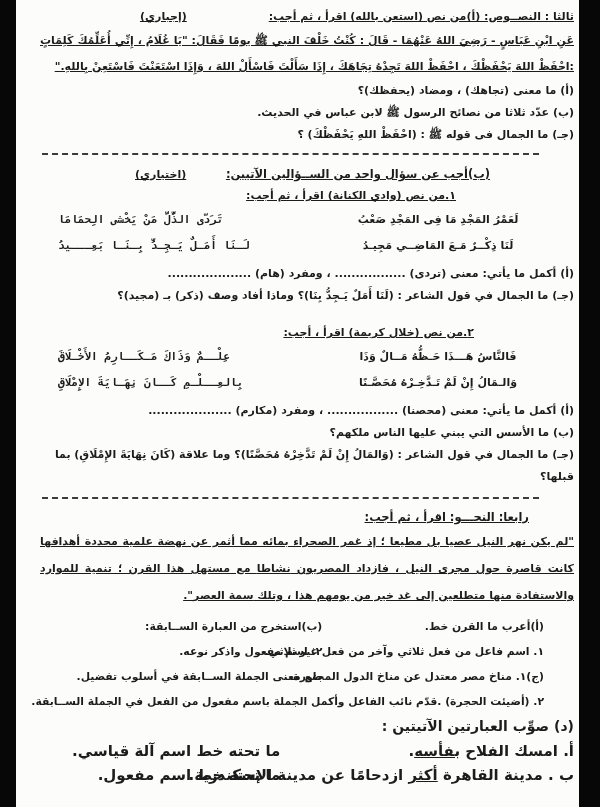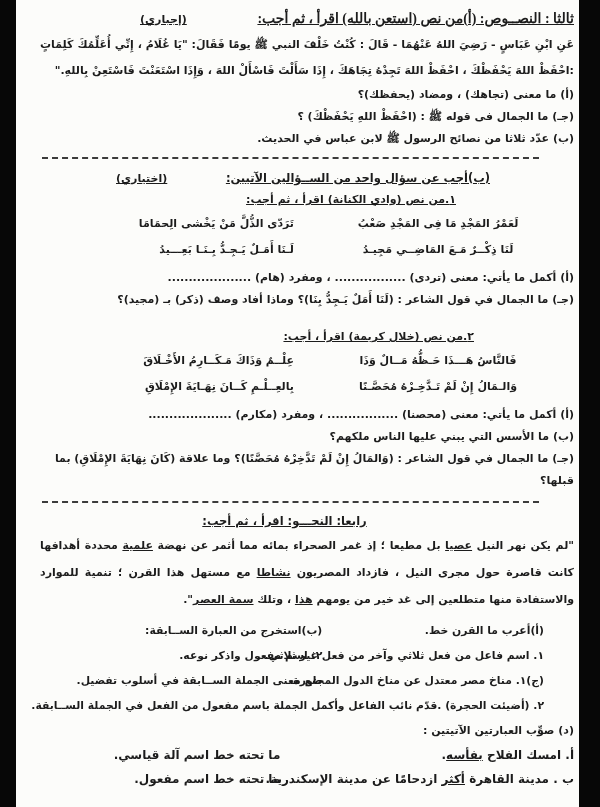--- a/index.html
+++ b/index.html
@@ -6,64 +6,64 @@
   .page{
     position:relative;width:600px;height:807px;margin:0 auto;
     background:#fcfcfa;overflow:hidden;direction:rtl;
     font-family:"DejaVu Sans",sans-serif;color:#1c1c1c;font-weight:700;
   }
   .edge{position:absolute;top:0;height:100%;background:#070707;z-index:5;}
   .edge.left{left:0;width:16px;}
   .edge.right{right:0;width:21px;}
   .content{position:absolute;top:10px;right:26px;left:40px;z-index:1;}
   .row{display:flex;justify-content:space-between;align-items:baseline;}
-  .hd{font-size:14px;text-decoration:underline;font-family:Liberation Serif, serif;}
+  .hd{font-size:11px;text-decoration:underline;}
   .tag{font-size:11px;text-decoration:underline;margin-left:100px;white-space:nowrap;}
-  .tag2{font-size:11px;text-decoration:underline;margin-left:76px;white-space:nowrap;}
-  .para{font-size:11px;line-height:26px;text-align:justify;margin:5px 0 0 0;}
+  .tag2{font-size:11px;text-decoration:underline;margin-left:95px;white-space:nowrap;}
+  .para{font-size:11px;line-height:26px;text-align:justify;margin:5px 0 0 0;text-decoration:underline;}
   .q-line{font-size:11px;line-height:22px;}
   .divider{border-top:2px dashed #3b3b3b;margin:7px 35px 0 2px;height:0;}
   .choice-row{margin-top:12px;}
   .choice-hd{font-size:11.5px;text-decoration:underline;margin-right:84px;white-space:nowrap;}
   .sub-title{font-size:11px;text-decoration:underline;margin:8px 118px 0 0;}
   .poem{margin-top:5px;}
   .poem-row{display:flex;justify-content:center;gap:26px;line-height:26px;font-size:11px;}
   .hemi{width:236px;white-space:nowrap;overflow:hidden;}
   .hemi.r{text-align:center;}
-  .hemi.l{text-align:right;}
-  .sec4-title{font-size:11.5px;text-decoration:underline;margin:11px 45px 0 0;text-align:center;}
+  .hemi.l{text-align:left;font-family:Liberation Mono, monospace;}
+  .sec4-title{font-size:11.5px;text-decoration:underline;margin:11px 45px 0 0;}
   .passage{line-height:27px;margin-top:4px;}
   .useg{text-decoration:underline;}
   .grid{display:grid;grid-template-columns:44% 56%;padding-left:0;margin:5px 30px 0 0;}
   .grid .cell{font-size:10.8px;line-height:25px;white-space:nowrap;overflow:visible;}
   .flexrow{display:flex;justify-content:space-between;margin:0 30px 0 0;}
   .flexrow .cell{font-size:10.8px;line-height:25px;white-space:nowrap;}
-  .d-header{font-size:11px;line-height:25px;}
+  .d-header{font-size:14px;line-height:25px;}
   .d-grid{display:grid;grid-template-columns:55% 45%;}
-  .d-grid .cell{font-size:12px;line-height:24px;white-space:nowrap;}
+  .d-grid .cell{font-size:15px;line-height:24px;white-space:nowrap;}
 </style>
 </head>
 <body>
 
 <div class="page">
   <div class="edge left"></div>
   <div class="edge right"></div>
 
   <div class="content">
 
     <div class="row">
       <span class="hd">ثالثا : النصــوص: (أ)من نص (استعن بالله) اقرأ ، ثم أجب:</span>
       <span class="tag">(إجباري)</span>
     </div>
 
     <p class="para">عَنِ ابْنِ عَبَاسٍ - رَضِيَ اللهُ عَنْهُمَا - قَالَ : كُنْتُ خَلْفَ النبي ﷺ يومًا فَقَالَ: "يَا غُلَامُ ، إِنِّي أُعَلِّمُكَ كَلِمَاتٍ :احْفَظْ اللهَ يَحْفَظْكَ ، احْفَظْ اللهَ تَجِدْهُ تِجَاهَكَ ، إِذَا سَأَلْتَ فَاسْأَلْ اللهَ ، وَإِذَا اسْتَعَنْتَ فَاسْتَعِنْ بِاللهِ."</p>
 
     <div class="q-line">(أ) ما معنى (تجاهك) ، ومضاد (يحفظك)؟</div>
+    <div class="q-line">(ب) عدّد ثلاثا من نصائح الرسول ﷺ لابن عباس في الحديث.</div>
     <div class="q-line">(جـ) ما الجمال فى قوله ﷺ : (احْفَظْ اللهِ يَحْفَظْكَ) ؟</div>
-    <div class="q-line">(ب) عدّد ثلاثا من نصائح الرسول ﷺ لابن عباس في الحديث.</div>
 
     <div class="divider"></div>
 
     <div class="row choice-row">
       <span class="choice-hd">(ب)أجب عن سؤال واحد من الســؤالين الآتيين:</span>
       <span class="tag2">(اختياري)</span>
     </div>
 
     <div class="sub-title">١.من نص (وادي الكنانة) اقرأ ، ثم أجب:</div>
     <div class="poem">

